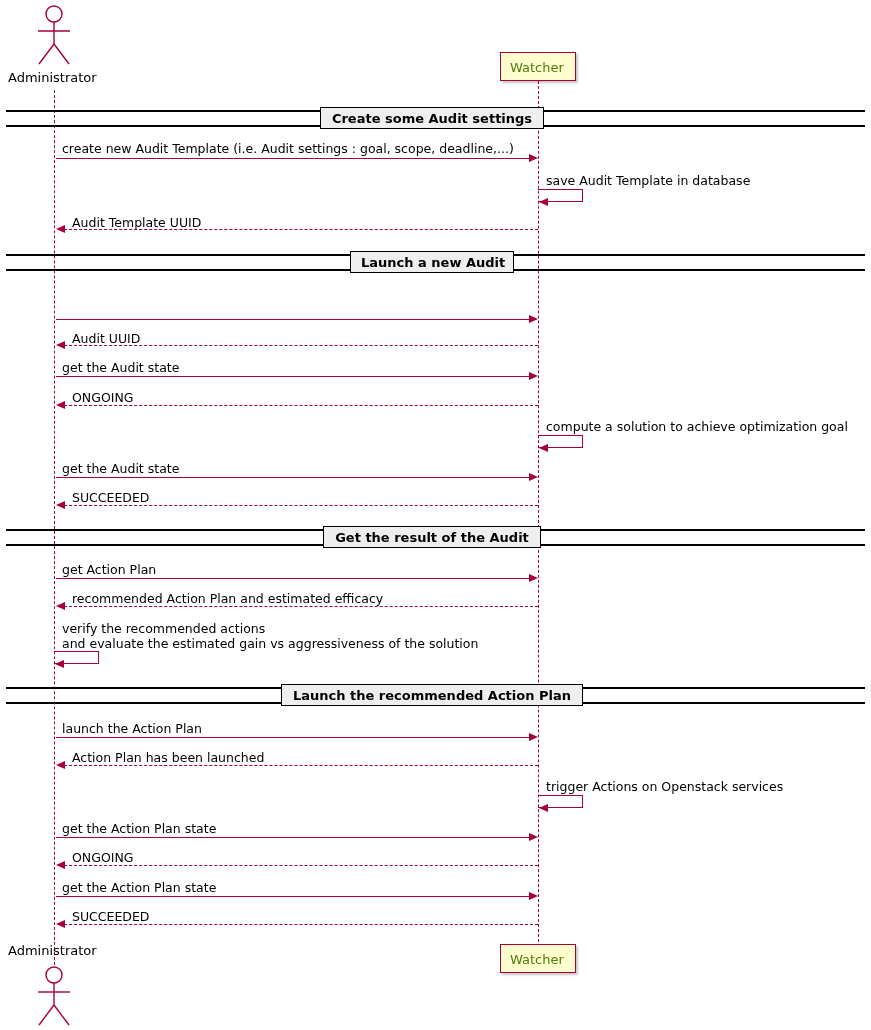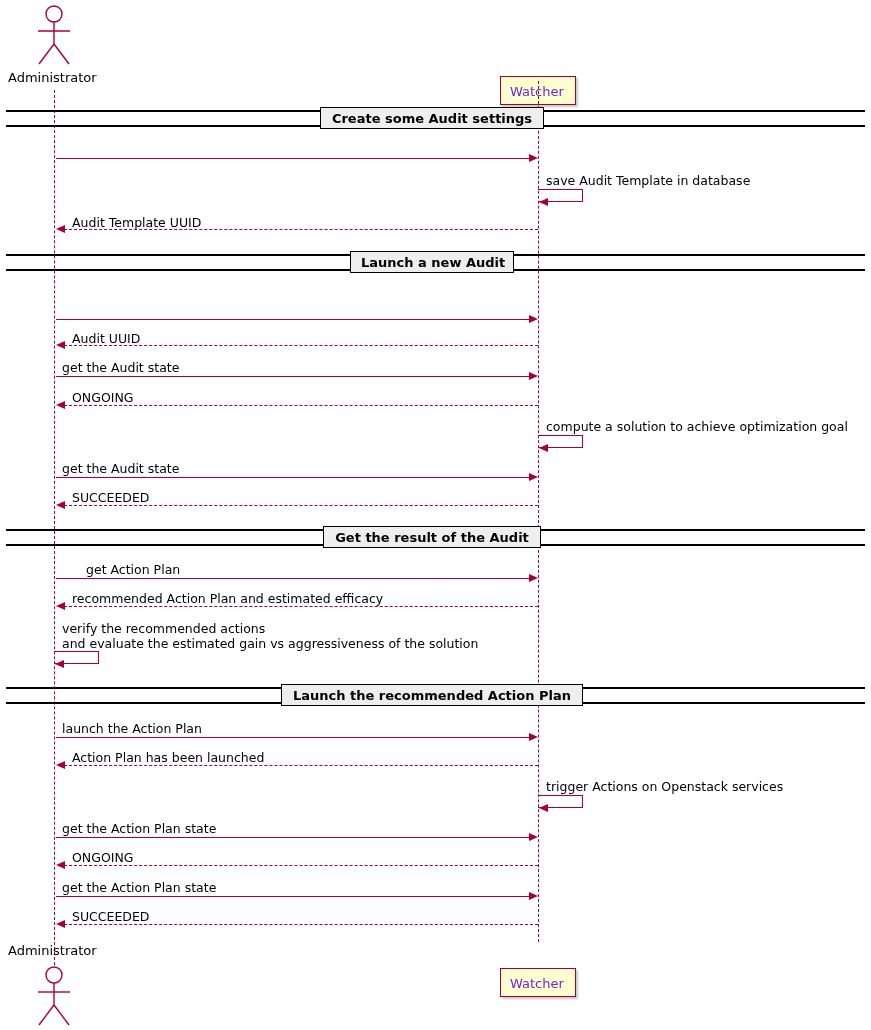--- a/index.html
+++ b/index.html
@@ -25,27 +25,26 @@
     color: #000000;
     white-space: nowrap;
   }
   .actor-stick {
     position: absolute;
   }
   .participant-box {
     position: absolute;
     background: #FEFECE;
     border: 1px solid #A80036;
-    color: #6d28d9;
+    color: #4d7c0f;
     font-size: 13px;
     padding: 4px 9px;
     box-sizing: border-box;
     white-space: nowrap;
     box-shadow: 2px 2px 2px rgba(0,0,0,0.22);
-    margin-top: 24px;
   }
   .lifeline {
     position: absolute;
     width: 0;
     border-left: 1px dashed #A80036;
   }
   .divider-line {
     position: absolute;
     height: 0;
     border-top: 2px solid #000000;
@@ -119,20 +118,21 @@
 
   <div class="participant-box" style="left:500px; top:52px; width:76px; height:29px; line-height:21px;">Watcher</div>
 
   <div class="lifeline" style="left:54px; top:90px; height:875px;"></div>
   <div class="lifeline" style="left:538px; top:81px; height:861px;"></div>
 
   <div class="divider-line" style="top:110px;"></div>
   <div class="divider-line" style="top:125px;"></div>
   <div class="divider-box" style="left:320px; top:107px; width:224px; height:22px;">Create some Audit settings</div>
 
+  <div class="msg-label" style="left:62px; top:141px;">create new Audit Template (i.e. Audit settings : goal, scope, deadline,...)</div>
   <div class="msg-line" style="left:56px; top:158px; width:478px;"></div>
   <div class="arrowhead arrow-right" style="left:529px; top:154px;"></div>
 
   <div class="msg-label" style="left:546px; top:173px;">save Audit Template in database</div>
   <div class="self-msg" style="left:538px; top:189px; width:45px; height:13px;"></div>
   <div class="arrowhead arrow-left" style="left:539px; top:198px;"></div>
 
   <div class="msg-label" style="left:72px; top:215px;">Audit Template UUID</div>
   <div class="msg-line dashed" style="left:64px; top:229px; width:474px;"></div>
   <div class="arrowhead arrow-left" style="left:56px; top:225px;"></div>
@@ -165,21 +165,21 @@
   <div class="arrowhead arrow-right" style="left:529px; top:473px;"></div>
 
   <div class="msg-label" style="left:72px; top:490px;">SUCCEEDED</div>
   <div class="msg-line dashed" style="left:64px; top:505px; width:474px;"></div>
   <div class="arrowhead arrow-left" style="left:56px; top:501px;"></div>
 
   <div class="divider-line" style="top:529px;"></div>
   <div class="divider-line" style="top:544px;"></div>
   <div class="divider-box" style="left:323px; top:526px; width:218px; height:22px;">Get the result of the Audit</div>
 
-  <div class="msg-label" style="left:62px; top:562px;margin-left:24px;">get Action Plan</div>
+  <div class="msg-label" style="left:62px; top:562px;">get Action Plan</div>
   <div class="msg-line" style="left:56px; top:578px; width:478px;"></div>
   <div class="arrowhead arrow-right" style="left:529px; top:574px;"></div>
 
   <div class="msg-label" style="left:72px; top:591px;">recommended Action Plan and estimated efficacy</div>
   <div class="msg-line dashed" style="left:64px; top:606px; width:474px;"></div>
   <div class="arrowhead arrow-left" style="left:56px; top:602px;"></div>
 
   <div class="msg-label" style="left:62px; top:621px;">verify the recommended actions
 and evaluate the estimated gain vs aggressiveness of the solution</div>
   <div class="self-msg" style="left:54px; top:651px; width:45px; height:13px;"></div>

